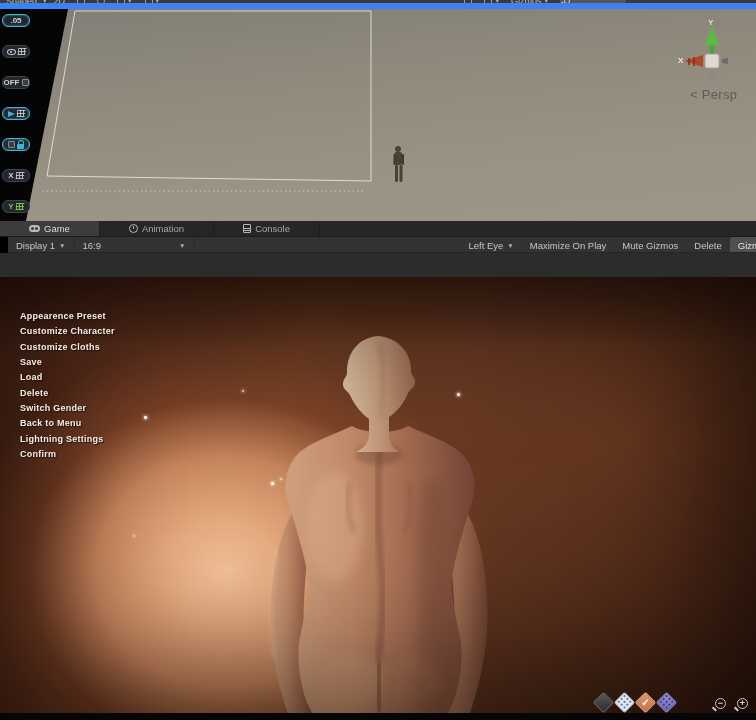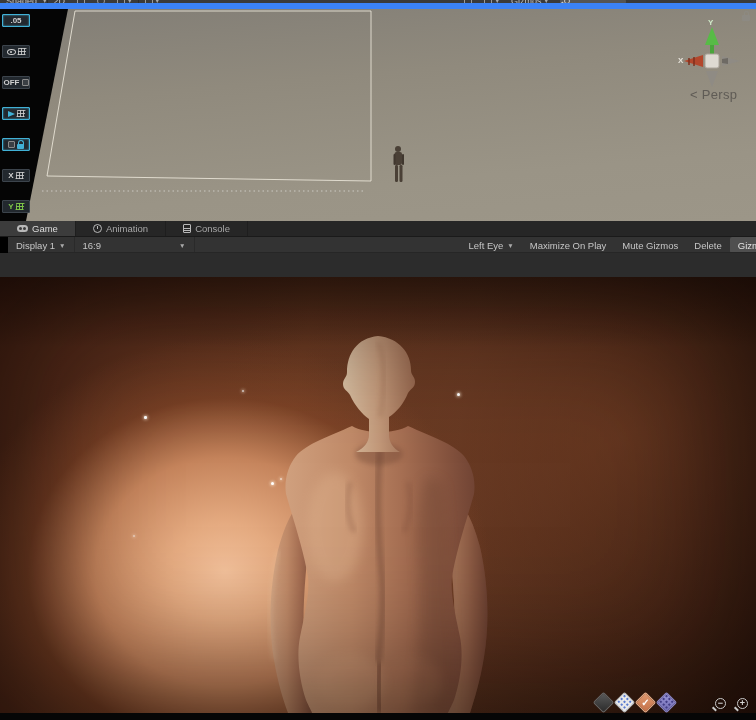--- a/index.html
+++ b/index.html
@@ -16,21 +16,21 @@
   .st-gap{flex:1;}
   .mini-ico{display:inline-block;width:8px;height:8px;border:1px solid #9a9a9a;border-radius:2px;}
 
   
   #scene-view{position:absolute;left:0;top:9px;width:756px;height:212px;background:linear-gradient(175deg,#827e76 0%,#908a7d 35%,#9a9486 75%,#9c9688 100%);overflow:hidden;}
   #scene-wedge{position:absolute;left:0;top:0;width:90px;height:212px;background:#050505;clip-path:polygon(0 0,68px 0,26px 100%,0 100%);}
   #scene-svg{position:absolute;left:0;top:0;}
 
   
   #progrids{position:absolute;left:2px;top:5px;width:30px;}
-  .pg-btn{position:relative;width:28px;height:13px;margin-bottom:18px;background:#22282e;border:1px solid #3c444c;border-radius:1px;display:flex;align-items:center;justify-content:center;gap:2px;color:#cfcfcf;font-size:8px;font-weight:bold;line-height:11px;}
+  .pg-btn{position:relative;width:28px;height:13px;margin-bottom:18px;background:#22282e;border:1px solid #3c444c;border-radius:6px;display:flex;align-items:center;justify-content:center;gap:2px;color:#cfcfcf;font-size:8px;font-weight:bold;line-height:11px;}
   .pg-btn.cyan{border-color:#41b1d6;box-shadow:0 0 2px #41b1d6 inset;}
   .pg-grid{display:inline-block;width:8px;height:7px;transform:skewX(-8deg);
     background-image:repeating-linear-gradient(to right,rgba(205,205,205,.85) 0 1px,transparent 1px 3px),repeating-linear-gradient(to bottom,rgba(205,205,205,.85) 0 1px,transparent 1px 3px);}
   .pg-grid.green{background-image:repeating-linear-gradient(to right,rgba(126,198,72,.95) 0 1px,transparent 1px 3px),repeating-linear-gradient(to bottom,rgba(126,198,72,.95) 0 1px,transparent 1px 3px);}
   .pg-eye{position:relative;width:9px;height:6px;border:1px solid #d0d0d0;border-radius:50%;}
   .pg-eye::after{content:"";position:absolute;left:2.2px;top:1px;width:2.6px;height:2.6px;border-radius:50%;background:#d0d0d0;}
   .pg-arrow{width:0;height:0;border-left:7px solid #41b1d6;border-top:3.5px solid transparent;border-bottom:3.5px solid transparent;}
   .pg-lockbody{position:relative;width:7px;height:5px;background:#41b1d6;border-radius:1px;margin-top:3px;}
   .pg-lockbody::before{content:"";position:absolute;left:1px;top:-4px;width:3.6px;height:4px;border:1.4px solid #41b1d6;border-bottom:none;border-radius:3px 3px 0 0;}
   .pg-off-box{display:inline-block;width:7px;height:7px;border:1px solid #8a8a8a;border-radius:1px;background:#3a3f44;}
@@ -39,21 +39,21 @@
   .pg-green{color:#7ec648;}
 
   
   #nav-gizmo{position:absolute;left:676px;top:6px;width:76px;height:92px;}
   #persp-label{position:absolute;left:14px;top:72px;font-size:13px;color:#5f5b55;letter-spacing:.3px;}
   #gizmo-lock{position:absolute;right:2px;top:0;width:8px;height:6px;background:#8d8a83;border-radius:1px;}
   #gizmo-lock::before{content:"";position:absolute;left:1.6px;top:-4px;width:3.4px;height:4px;border:1.3px solid #8d8a83;border-bottom:none;border-radius:3px 3px 0 0;}
 
   
   #tab-bar{position:absolute;left:0;top:221px;width:756px;height:16px;background:#262626;display:flex;align-items:stretch;border-bottom:1px solid #1a1a1a;}
-  .tab{display:flex;align-items:center;gap:4px;padding:0 17px;font-size:9.5px;color:#a8a8a8;border-right:1px solid #1e1e1e;}
+  .tab{display:flex;align-items:center;gap:4px;padding:0 29px;font-size:9.5px;color:#a8a8a8;border-right:1px solid #1e1e1e;}
   .tab.active{background:#3c3c3c;color:#dcdcdc;}
   .ico-game{position:relative;width:11px;height:7px;background:#b9b9b9;border-radius:3.5px;}
   .ico-game::before{content:"";position:absolute;left:2px;top:2px;width:3px;height:3px;background:#3c3c3c;border-radius:50%;}
   .ico-game::after{content:"";position:absolute;right:2px;top:2px;width:3px;height:3px;background:#3c3c3c;border-radius:50%;}
   .ico-clock{position:relative;width:9px;height:9px;border:1.2px solid #b9b9b9;border-radius:50%;}
   .ico-clock::after{content:"";position:absolute;left:2.8px;top:0.8px;width:1.2px;height:3px;background:#b9b9b9;}
   .ico-console{width:8px;height:9px;border:1px solid #b9b9b9;border-radius:1px;
     background:repeating-linear-gradient(to bottom,transparent 0 1.5px,#b9b9b9 1.5px 2.5px);background-size:6px 100%;background-position:0 1px;background-repeat:no-repeat;}
 
   
@@ -320,20 +320,32 @@
 
     <span class="particle" style="left:144px;top:139px;width:2.5px;height:2.5px;"></span>
     <span class="particle" style="left:457px;top:116px;width:3px;height:3px;"></span>
     <span class="particle" style="left:271px;top:205px;width:3px;height:3px;"></span>
     <span class="particle" style="left:242px;top:113px;width:1.6px;height:1.6px;opacity:.7;"></span>
     <span class="particle" style="left:280px;top:201px;width:1.6px;height:1.6px;opacity:.6;"></span>
     <span class="particle" style="left:133px;top:258px;width:1.6px;height:1.6px;opacity:.5;"></span>
 
     <div class="vignette"></div>
 
+    <ul id="menu">
+      <li>Appearence Preset</li>
+      <li>Customize Character</li>
+      <li>Customize Cloths</li>
+      <li>Save</li>
+      <li>Load</li>
+      <li>Delete</li>
+      <li>Switch Gender</li>
+      <li>Back to Menu</li>
+      <li>Lightning Settings</li>
+      <li>Confirm</li>
+    </ul>
 
     <div id="preset-row">
       <span class="swatch sw-dark"></span>
       <span class="swatch sw-white"></span>
       <span class="swatch sw-orange">
         <span class="sw-inner">✓</span>
       </span>
       <span class="swatch sw-purple"></span>
     </div>
 

